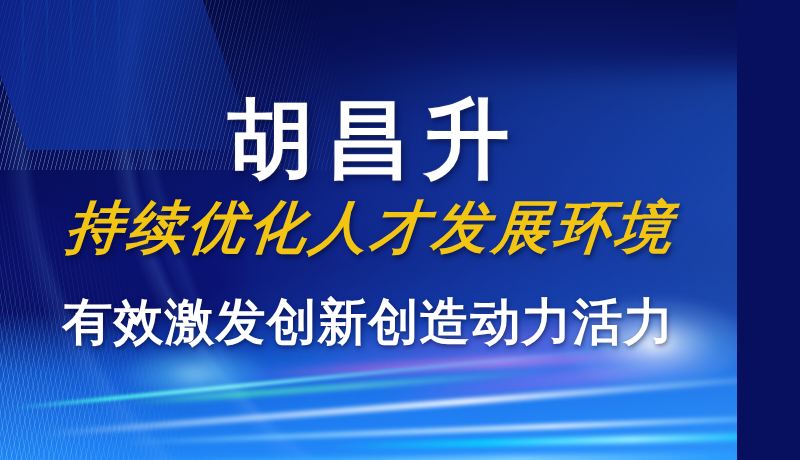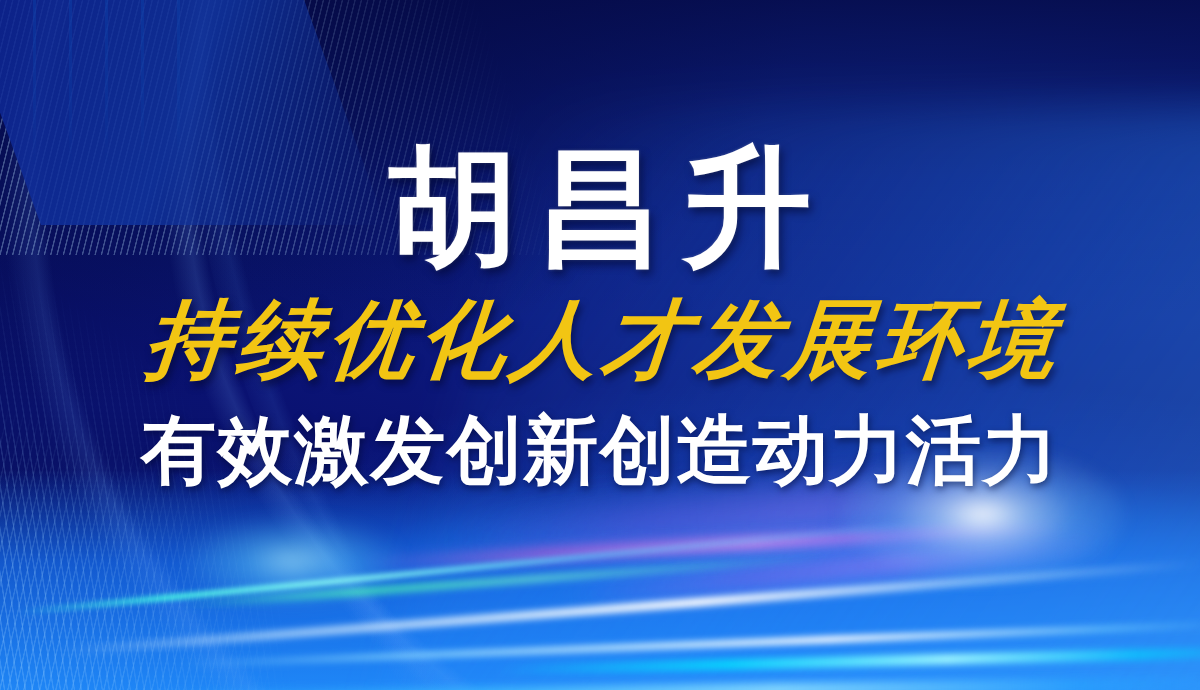--- a/index.html
+++ b/index.html
@@ -1,21 +1,21 @@
 <!DOCTYPE html>
 <html><head>
 <meta charset="utf-8">
 <title>Banner</title>
 <style>
   html,body{margin:0;padding:0;background:#06105e;}
   body{font-family:"Liberation Sans","DejaVu Sans",sans-serif;}
 
   #banner{
     position:relative;
-    width:800px;height:460px;
+    width:737px;height:460px;
     overflow:hidden;
     background:#0a1272;
   }
 
   
   .layer{position:absolute;inset:0;pointer-events:none;}
 
   .bg-base{
     background:
       radial-gradient(120% 95% at 78% 6%,  #12309e 0%, #0d1f86 38%, #0a1272 72%, #081060 100%),
@@ -234,21 +234,21 @@
     line-height:1.05;
     color:#f2c513;
     letter-spacing:4px;
     text-indent:4px;
     text-shadow:2px 3px 5px rgba(3,8,45,.55);
     white-space:nowrap;
     transform:skewX(-5deg);
   }
 
   .title-third{
-    margin-top:17px;
+    margin-top:39px;
     font-family:"Liberation Sans","DejaVu Sans",sans-serif;
     font-weight:bold;
     font-size:50px;
     line-height:1;
     color:#ffffff;
     letter-spacing:1px;
     text-shadow:1px 2px 5px rgba(2,6,40,.5);
     white-space:nowrap;
   }
 </style>

